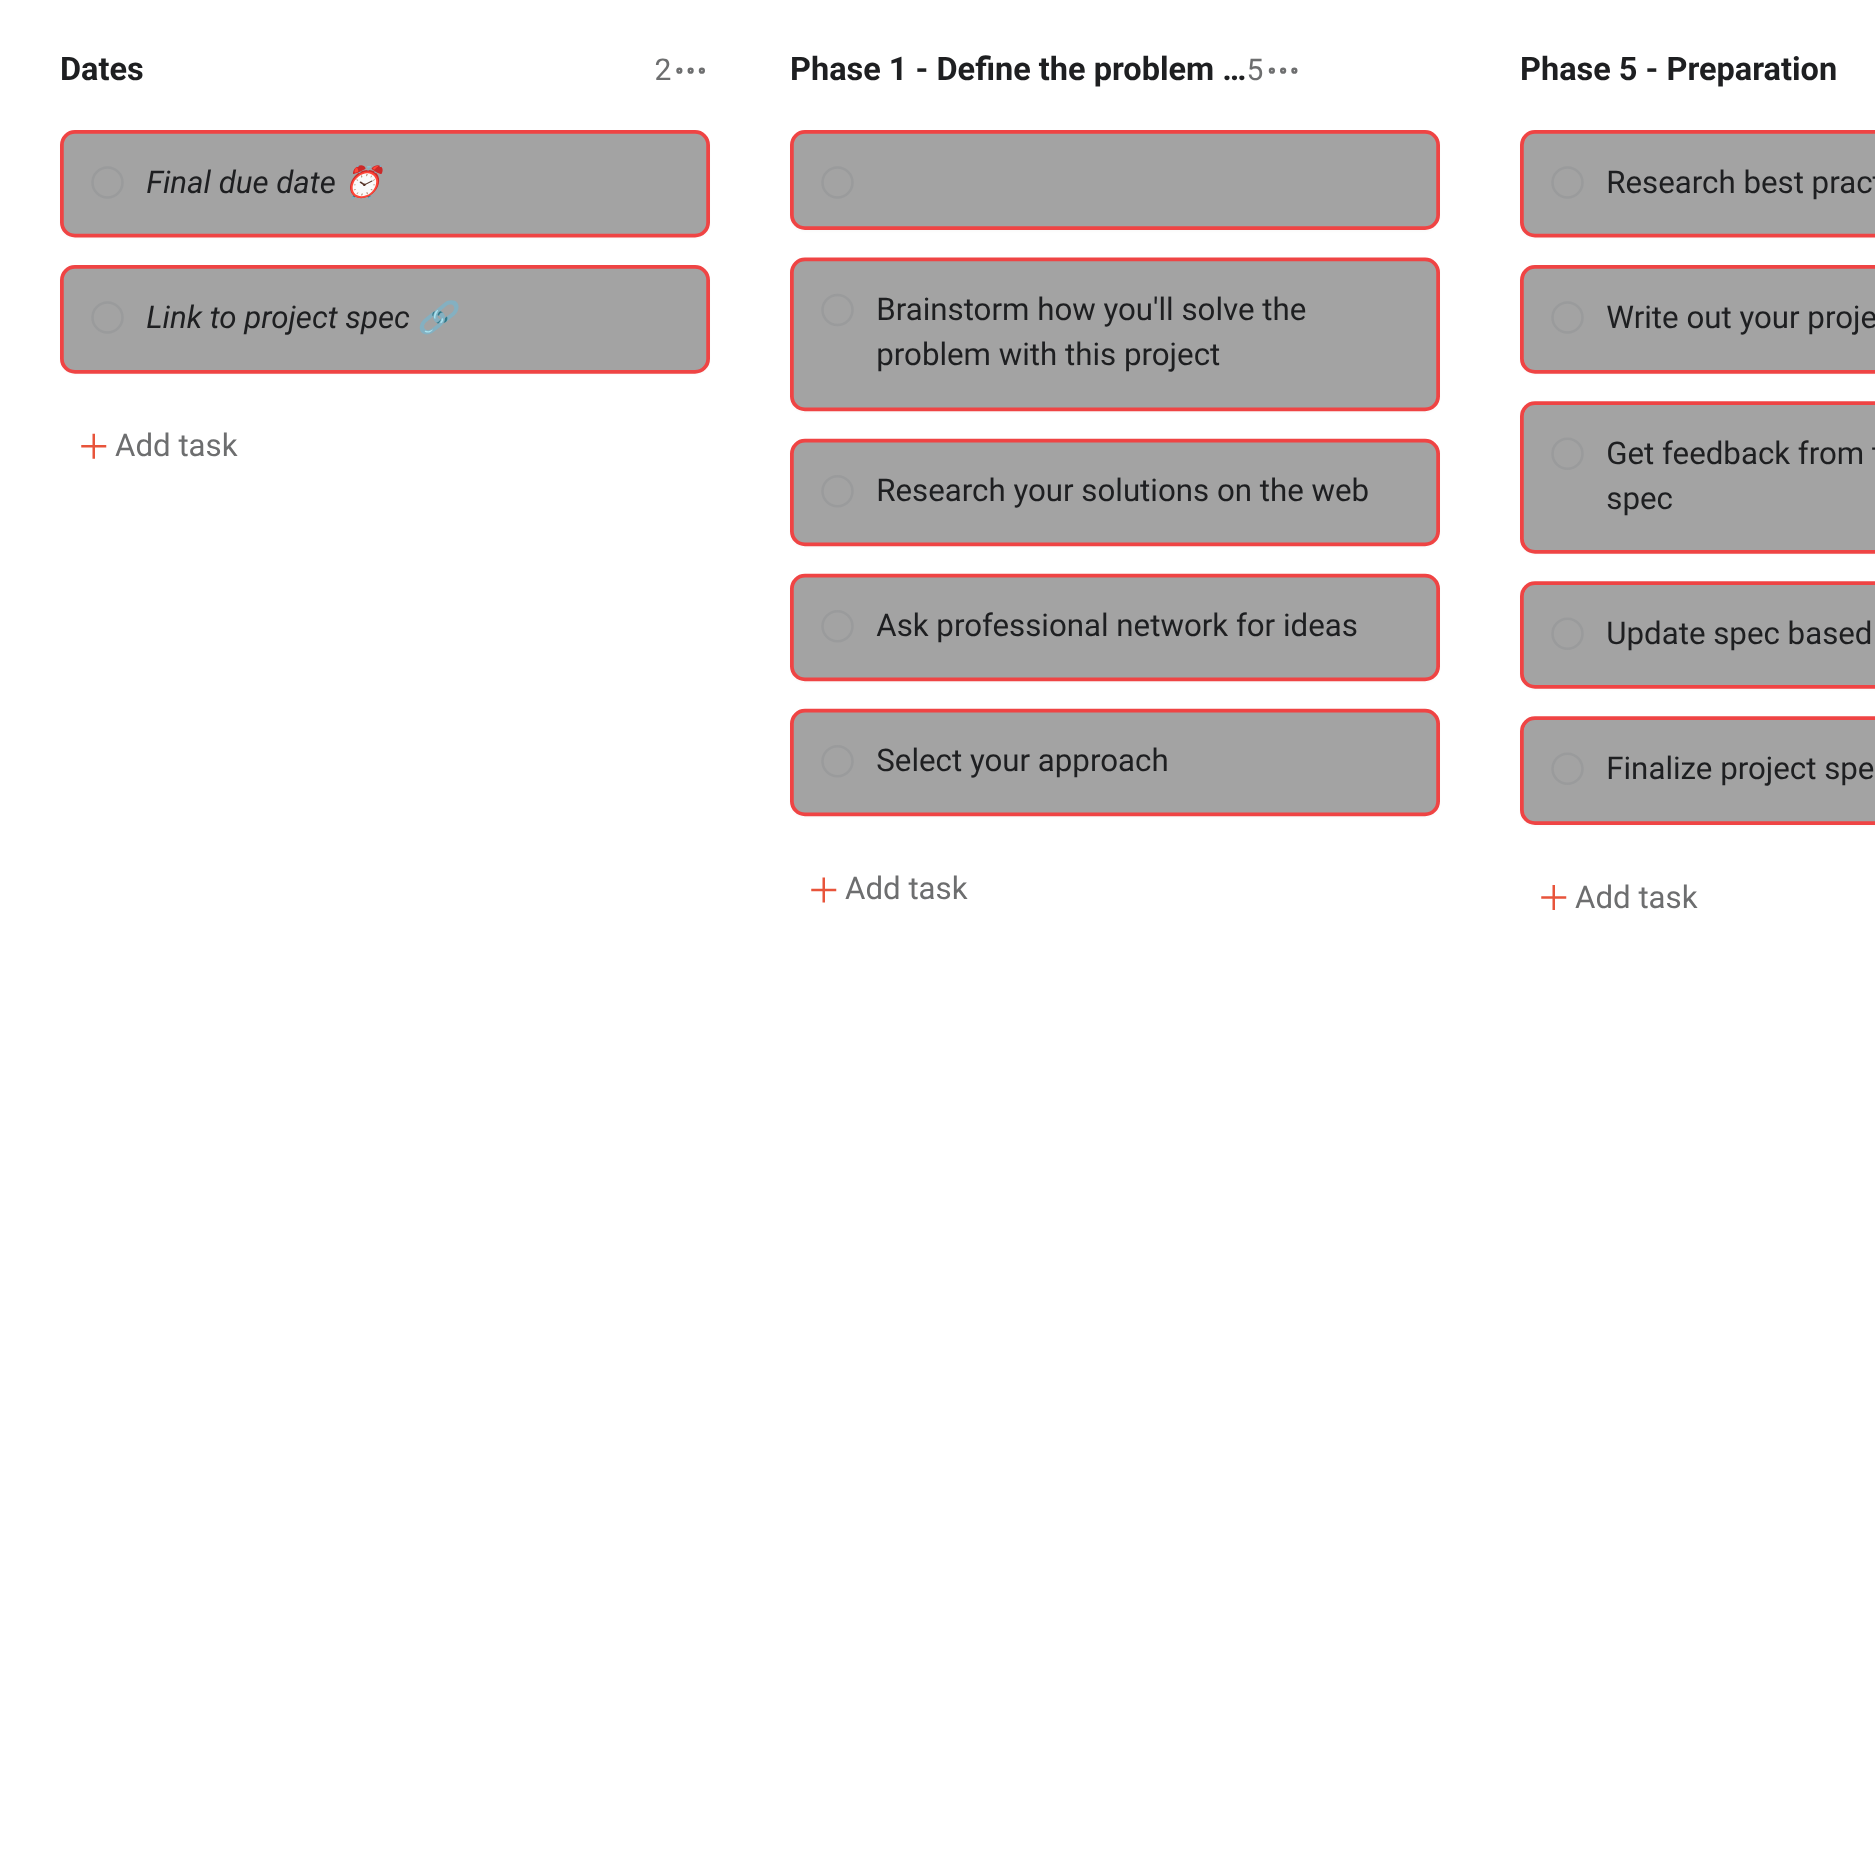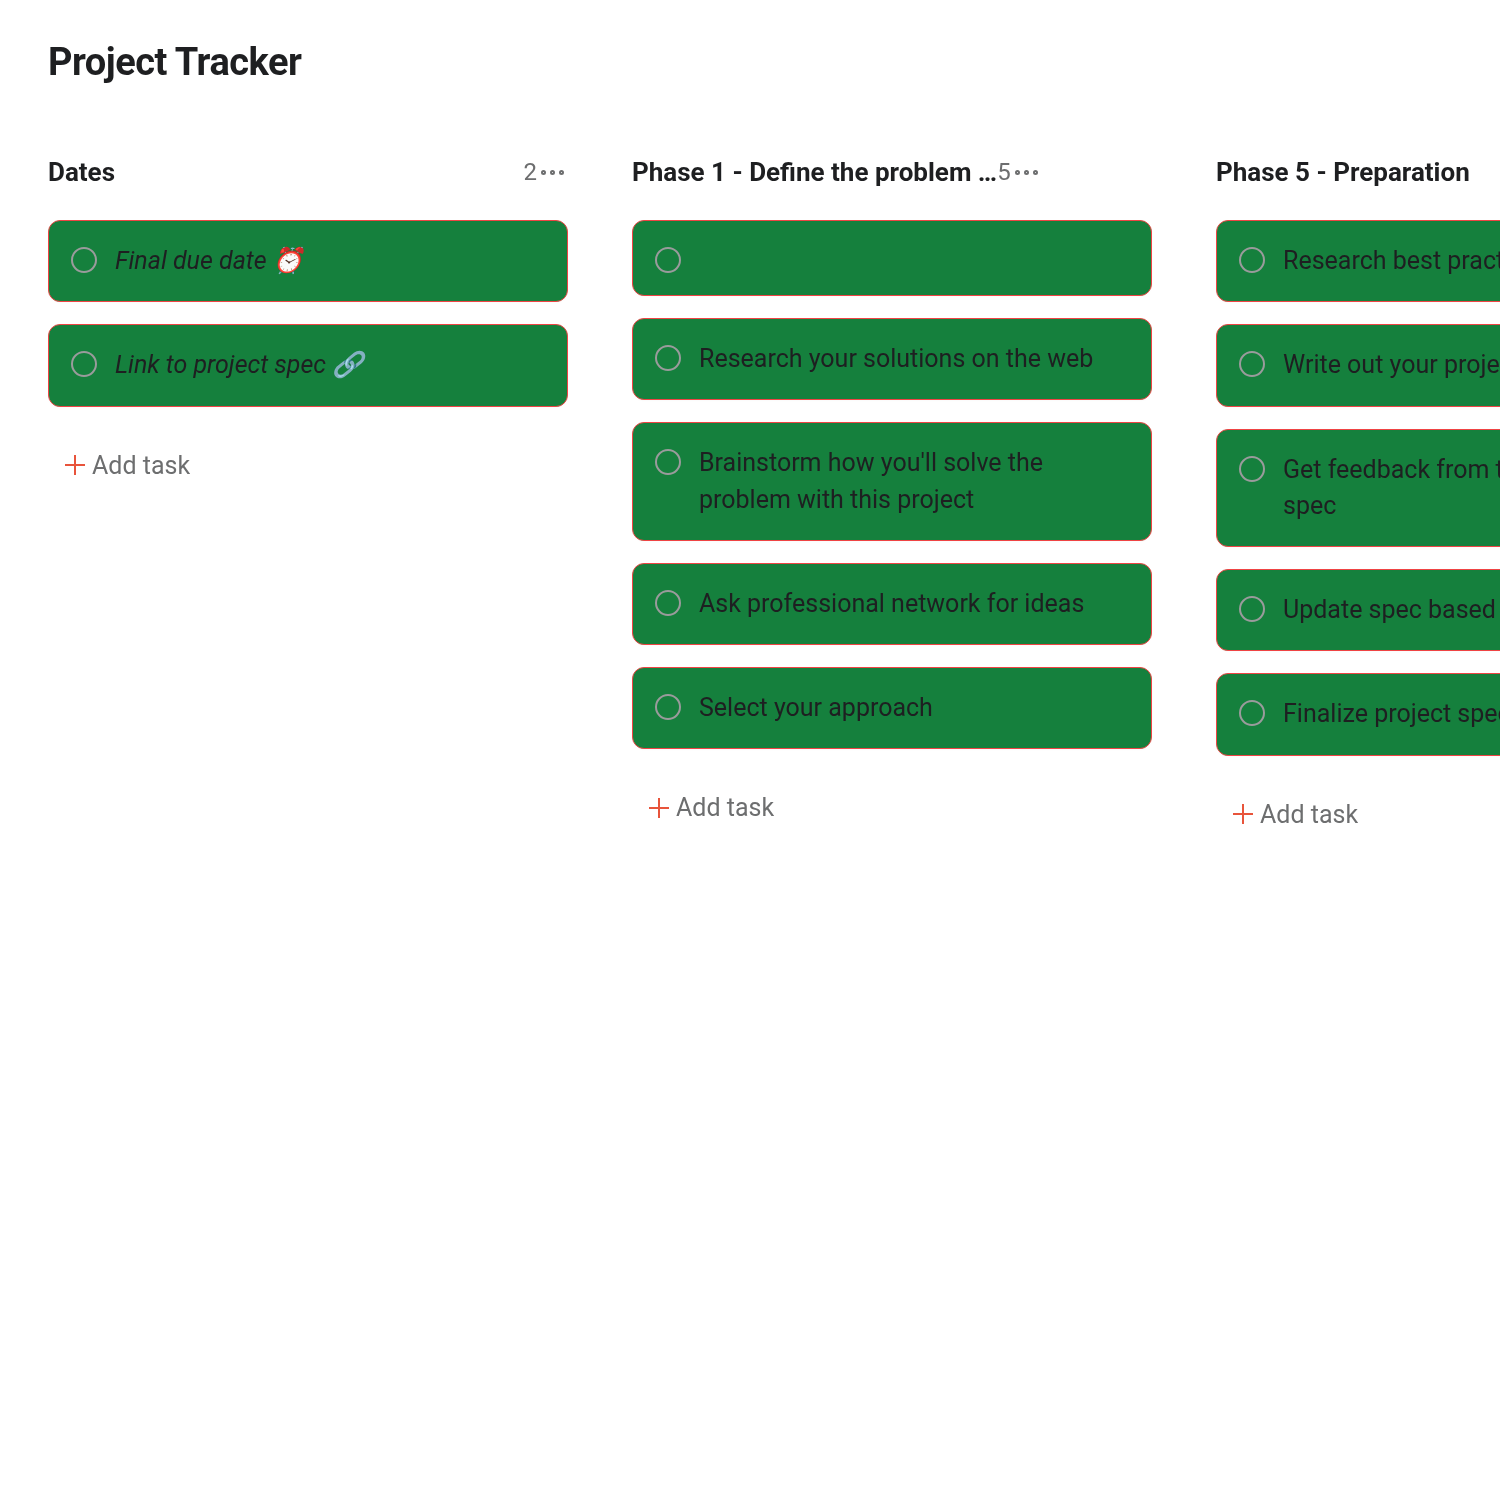--- a/index.html
+++ b/index.html
@@ -67,29 +67,29 @@
     border-radius: 50%;
     border: 2px solid #6d6e6f;
     background: transparent;
   }
   .tasks {
     display: flex;
     flex-direction: column;
     gap: 22px;
   }
   .task-card {
-    border: 1px solid #ef4444;
+    border: 3px solid #ef4444;
     border-radius: 12px;
     padding: 22px 24px 22px 22px;
     display: flex;
     align-items: flex-start;
     gap: 18px;
     box-shadow: 0 1px 2px rgba(0,0,0,0.02);
     cursor: pointer;
-    background: #15803d;
+    background: #a3a3a3;
   }
   .check-circle {
     width: 26px;
     height: 26px;
     border: 2px solid #9a9b9c;
     border-radius: 50%;
     flex: 0 0 26px;
     margin-top: 4px;
   }
   .task-text {
@@ -129,21 +129,20 @@
   .add-task-label {
     font-size: 25px;
     color: #6d6e6f;
   }
   .col-header .spacer { flex: 1; }
 </style>
 </head>
 <body>
 
 <div class="page">
-  <h1 class="page-title">Project Tracker</h1>
 
   <div class="board">
 
     <div class="column">
       <div class="col-header">
         <div class="col-title">Dates</div>
         <div class="spacer"></div>
         <div class="col-count">2</div>
         <div class="col-more">
           <span class="dot"></span>
@@ -176,25 +175,25 @@
             <span class="dot"></span>
             <span class="dot"></span>
         </div>
       </div>
       <div class="tasks">
         <div class="task-card">
           <div class="check-circle"></div>
         </div>
         <div class="task-card">
           <div class="check-circle"></div>
+          <div class="task-text">Brainstorm how you'll solve the problem with this project</div>
+        </div>
+        <div class="task-card">
+          <div class="check-circle"></div>
           <div class="task-text">Research your solutions on the web</div>
-        </div>
-        <div class="task-card">
-          <div class="check-circle"></div>
-          <div class="task-text">Brainstorm how you'll solve the problem with this project</div>
         </div>
         <div class="task-card">
           <div class="check-circle"></div>
           <div class="task-text">Ask professional network for ideas</div>
         </div>
         <div class="task-card">
           <div class="check-circle"></div>
           <div class="task-text">Select your approach</div>
         </div>
         <div class="add-task">

